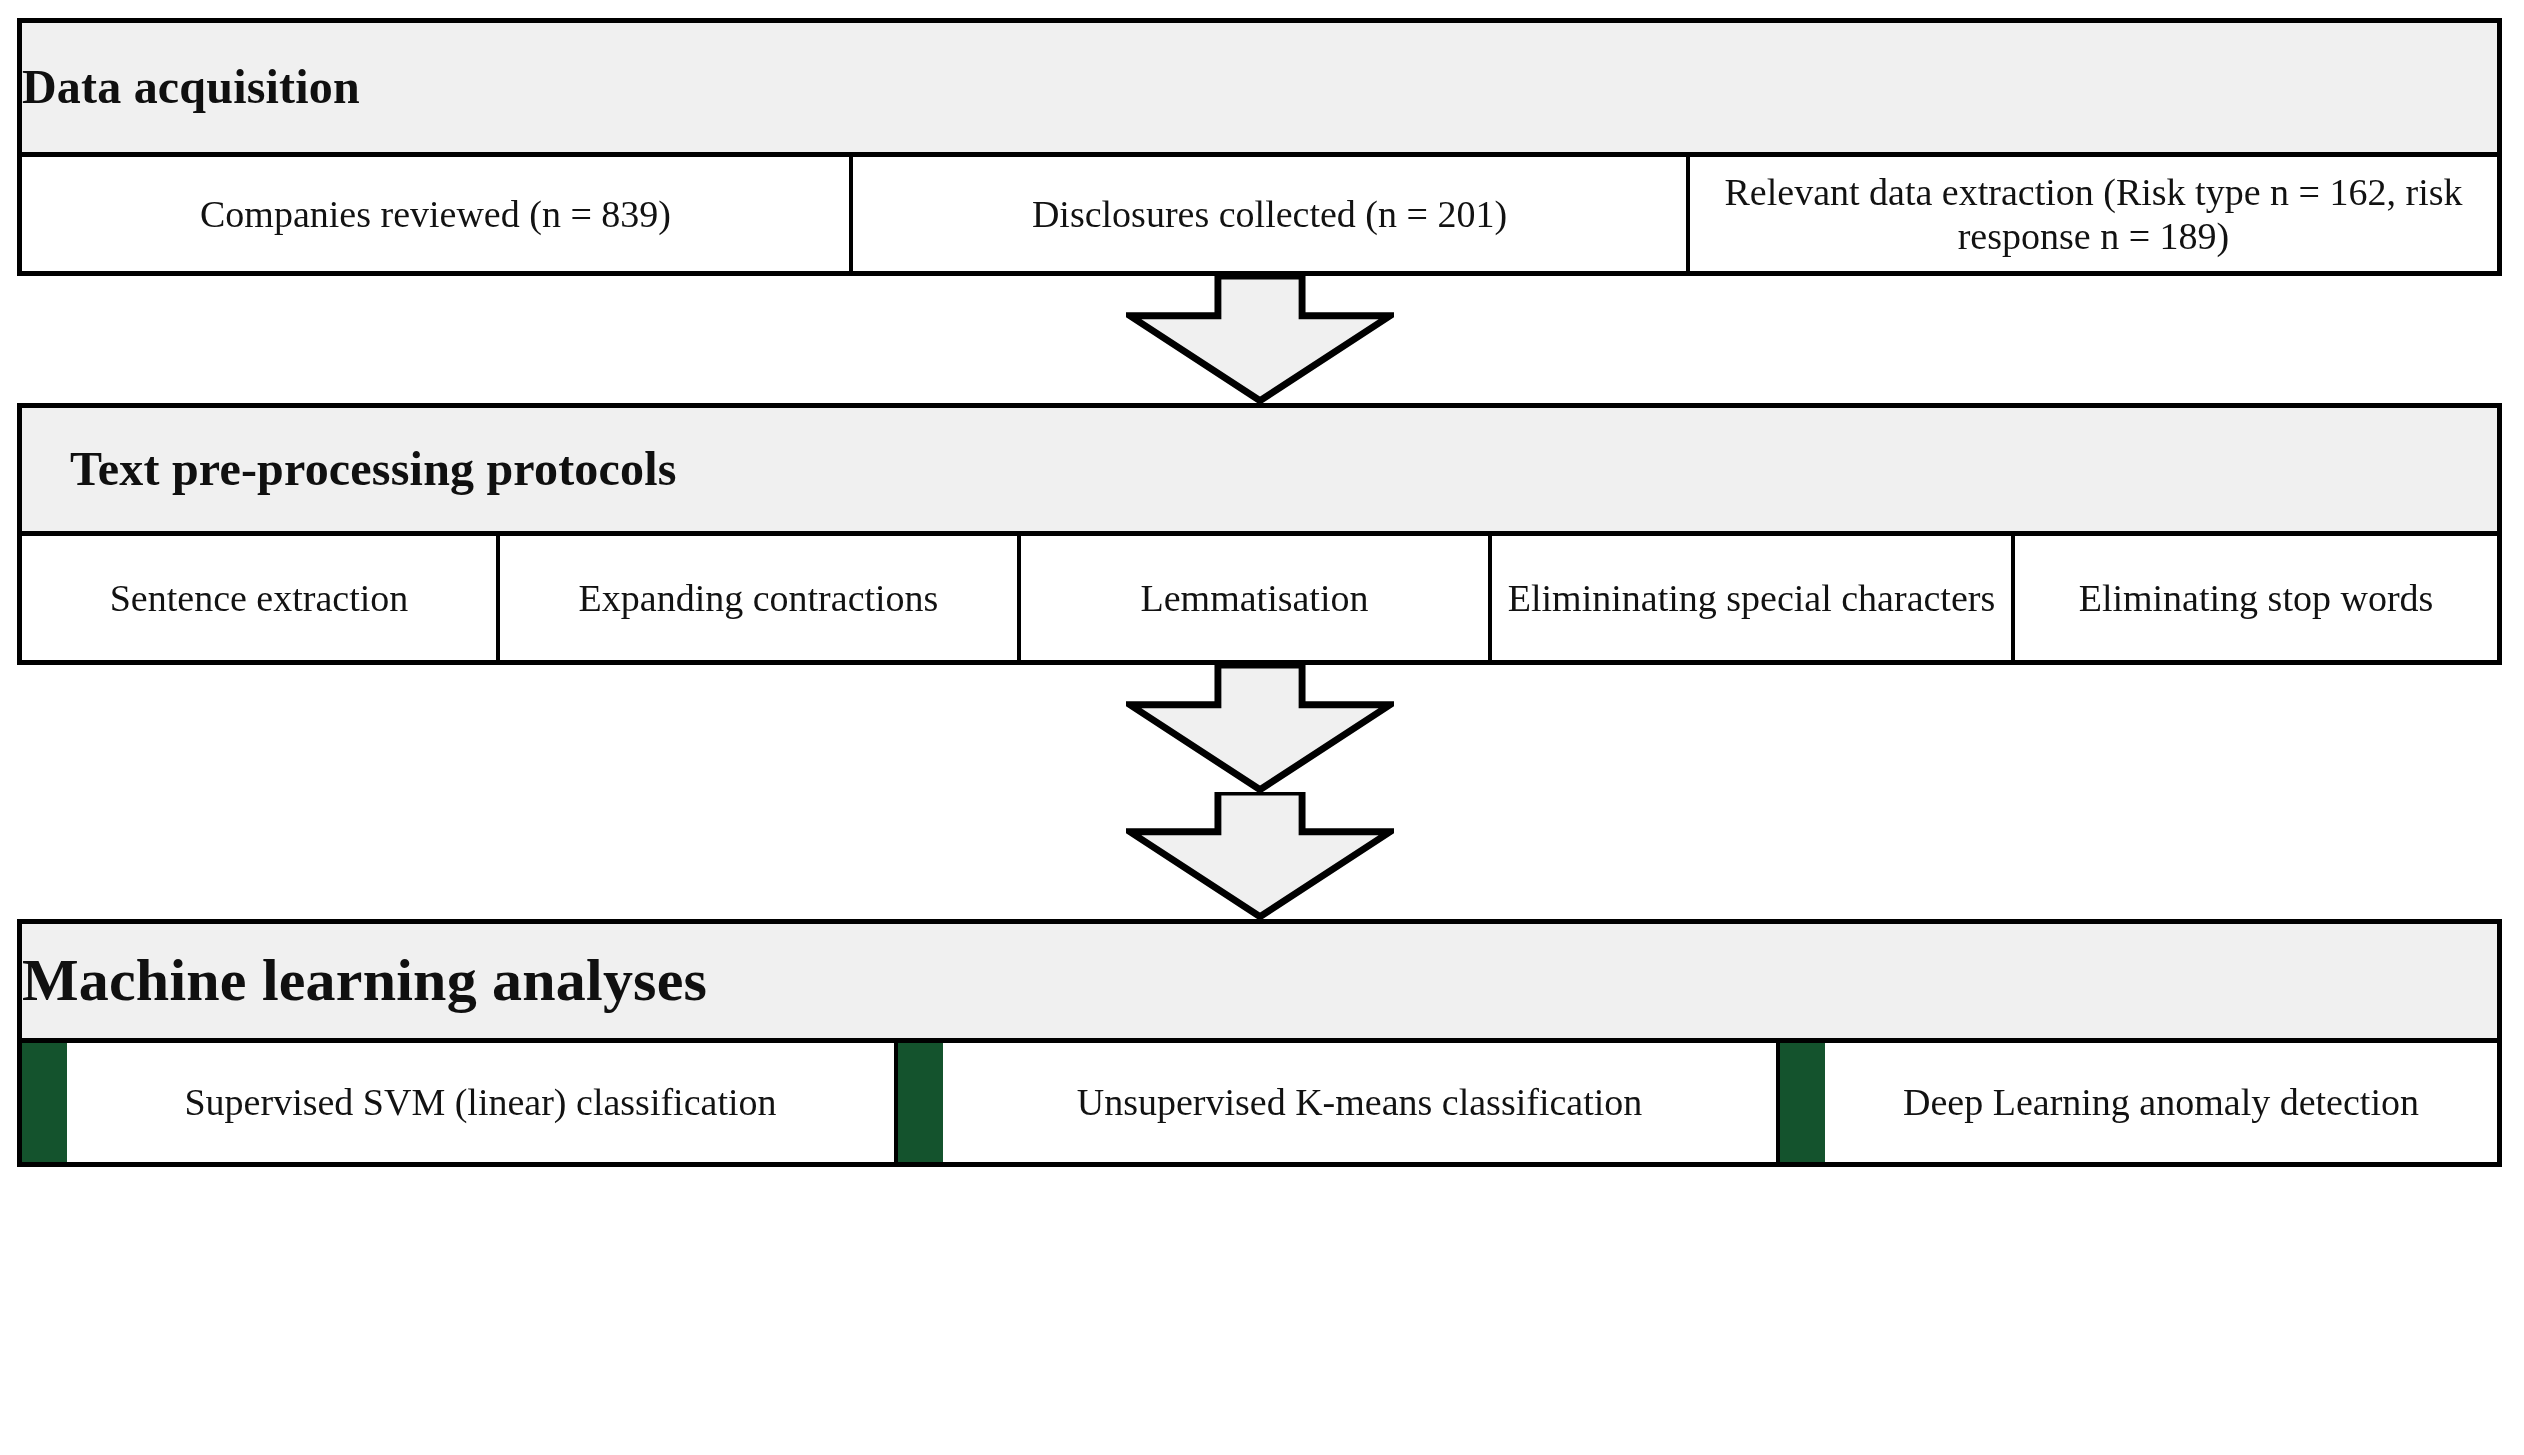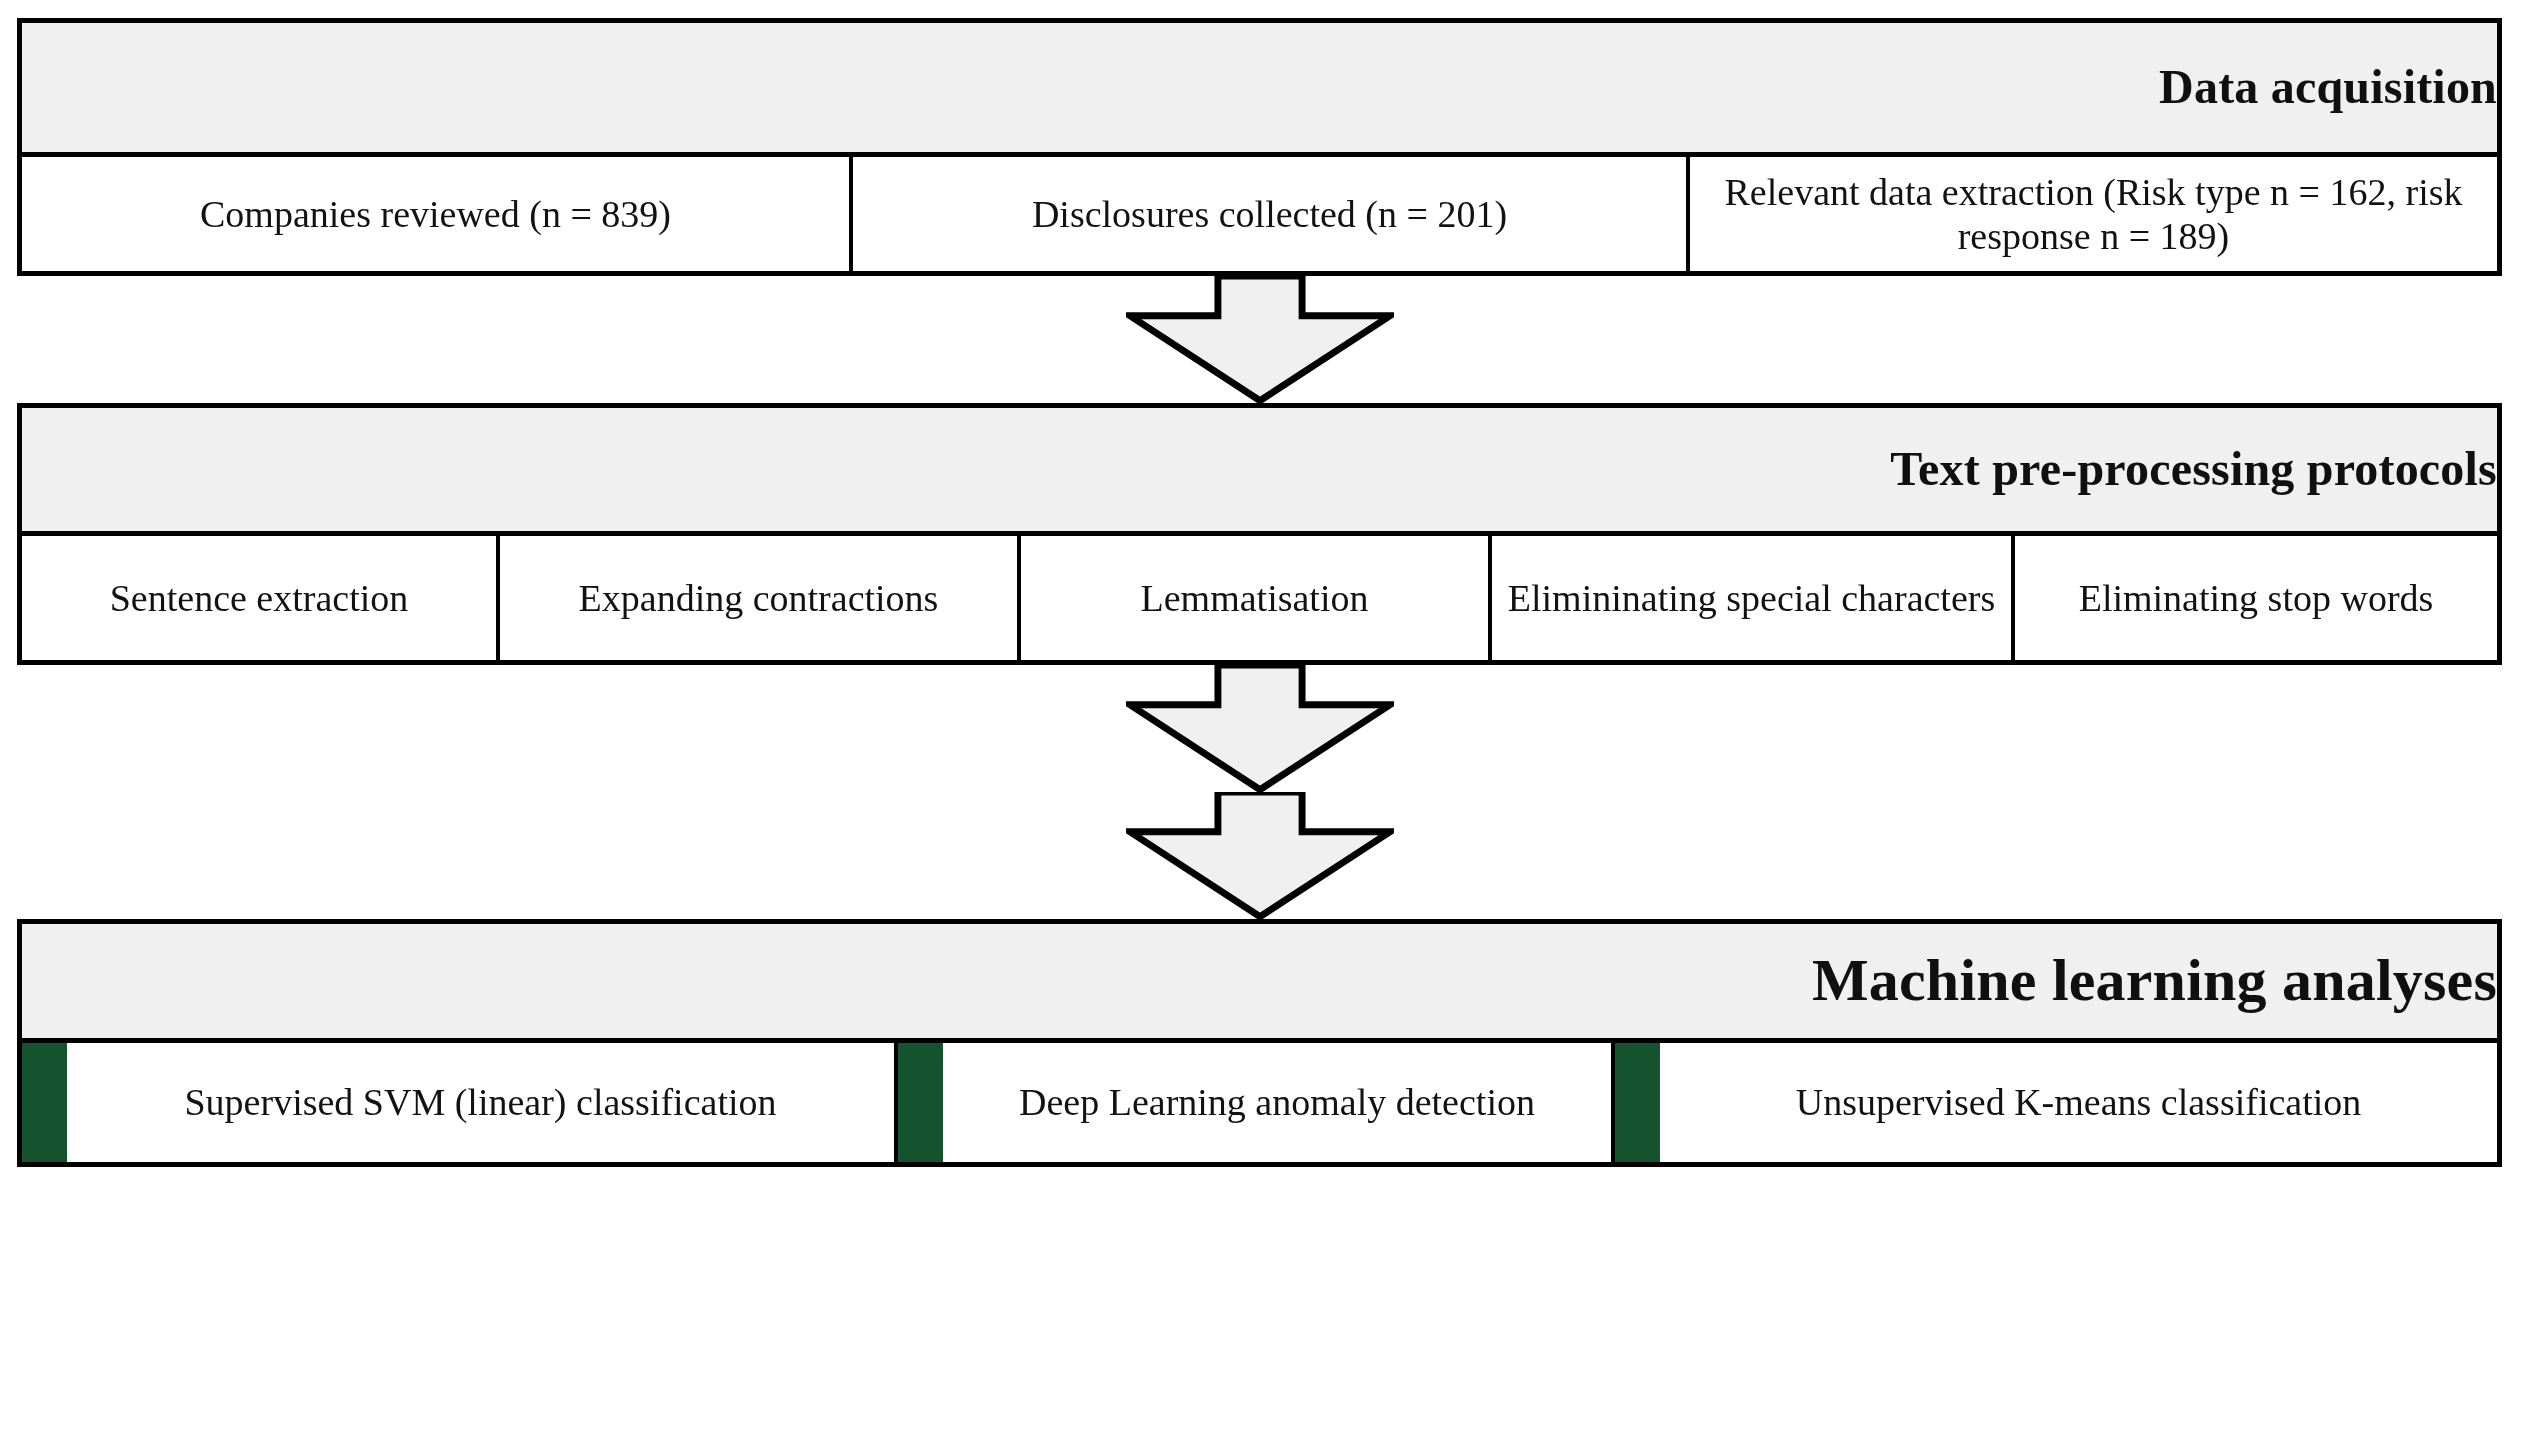--- a/index.html
+++ b/index.html
@@ -28,21 +28,21 @@
     border: 5.4px solid #000000;
     box-sizing: border-box;
     background: #ffffff;
   }
 
   .stage-header {
     background: #f0f0f0;
     border-bottom: 5.4px solid #000000;
     display: flex;
     align-items: center;
-    justify-content: flex-end;
+    justify-content: flex-start;
     box-sizing: border-box;
   }
 
   .stage-header-title {
     font-weight: bold;
     color: #101010;
     text-align: center;
     line-height: 1.12;
     letter-spacing: 0.2px;
   }
@@ -168,19 +168,19 @@
       <polygon points="120,0 230,0 230,52 345,52 175,163 5,52 120,52" fill="#f0f0f0" stroke="#000000" stroke-width="9" stroke-linejoin="miter"></polygon>
     </svg>
   </div>
 
   <div class="stage" id="stage-4">
     <div class="stage-header">
       <div class="stage-header-title">Machine learning analyses</div>
     </div>
     <div class="stage-row">
       <div class="stage-cell c0">Supervised SVM (linear) classification</div>
+      <div class="stage-cell c1">Unsupervised K-means classification</div>
       <div class="stage-cell c2">Deep Learning anomaly detection</div>
-      <div class="stage-cell c1">Unsupervised K-means classification</div>
     </div>
   </div>
 
 </div>
 
 
 </body></html>

